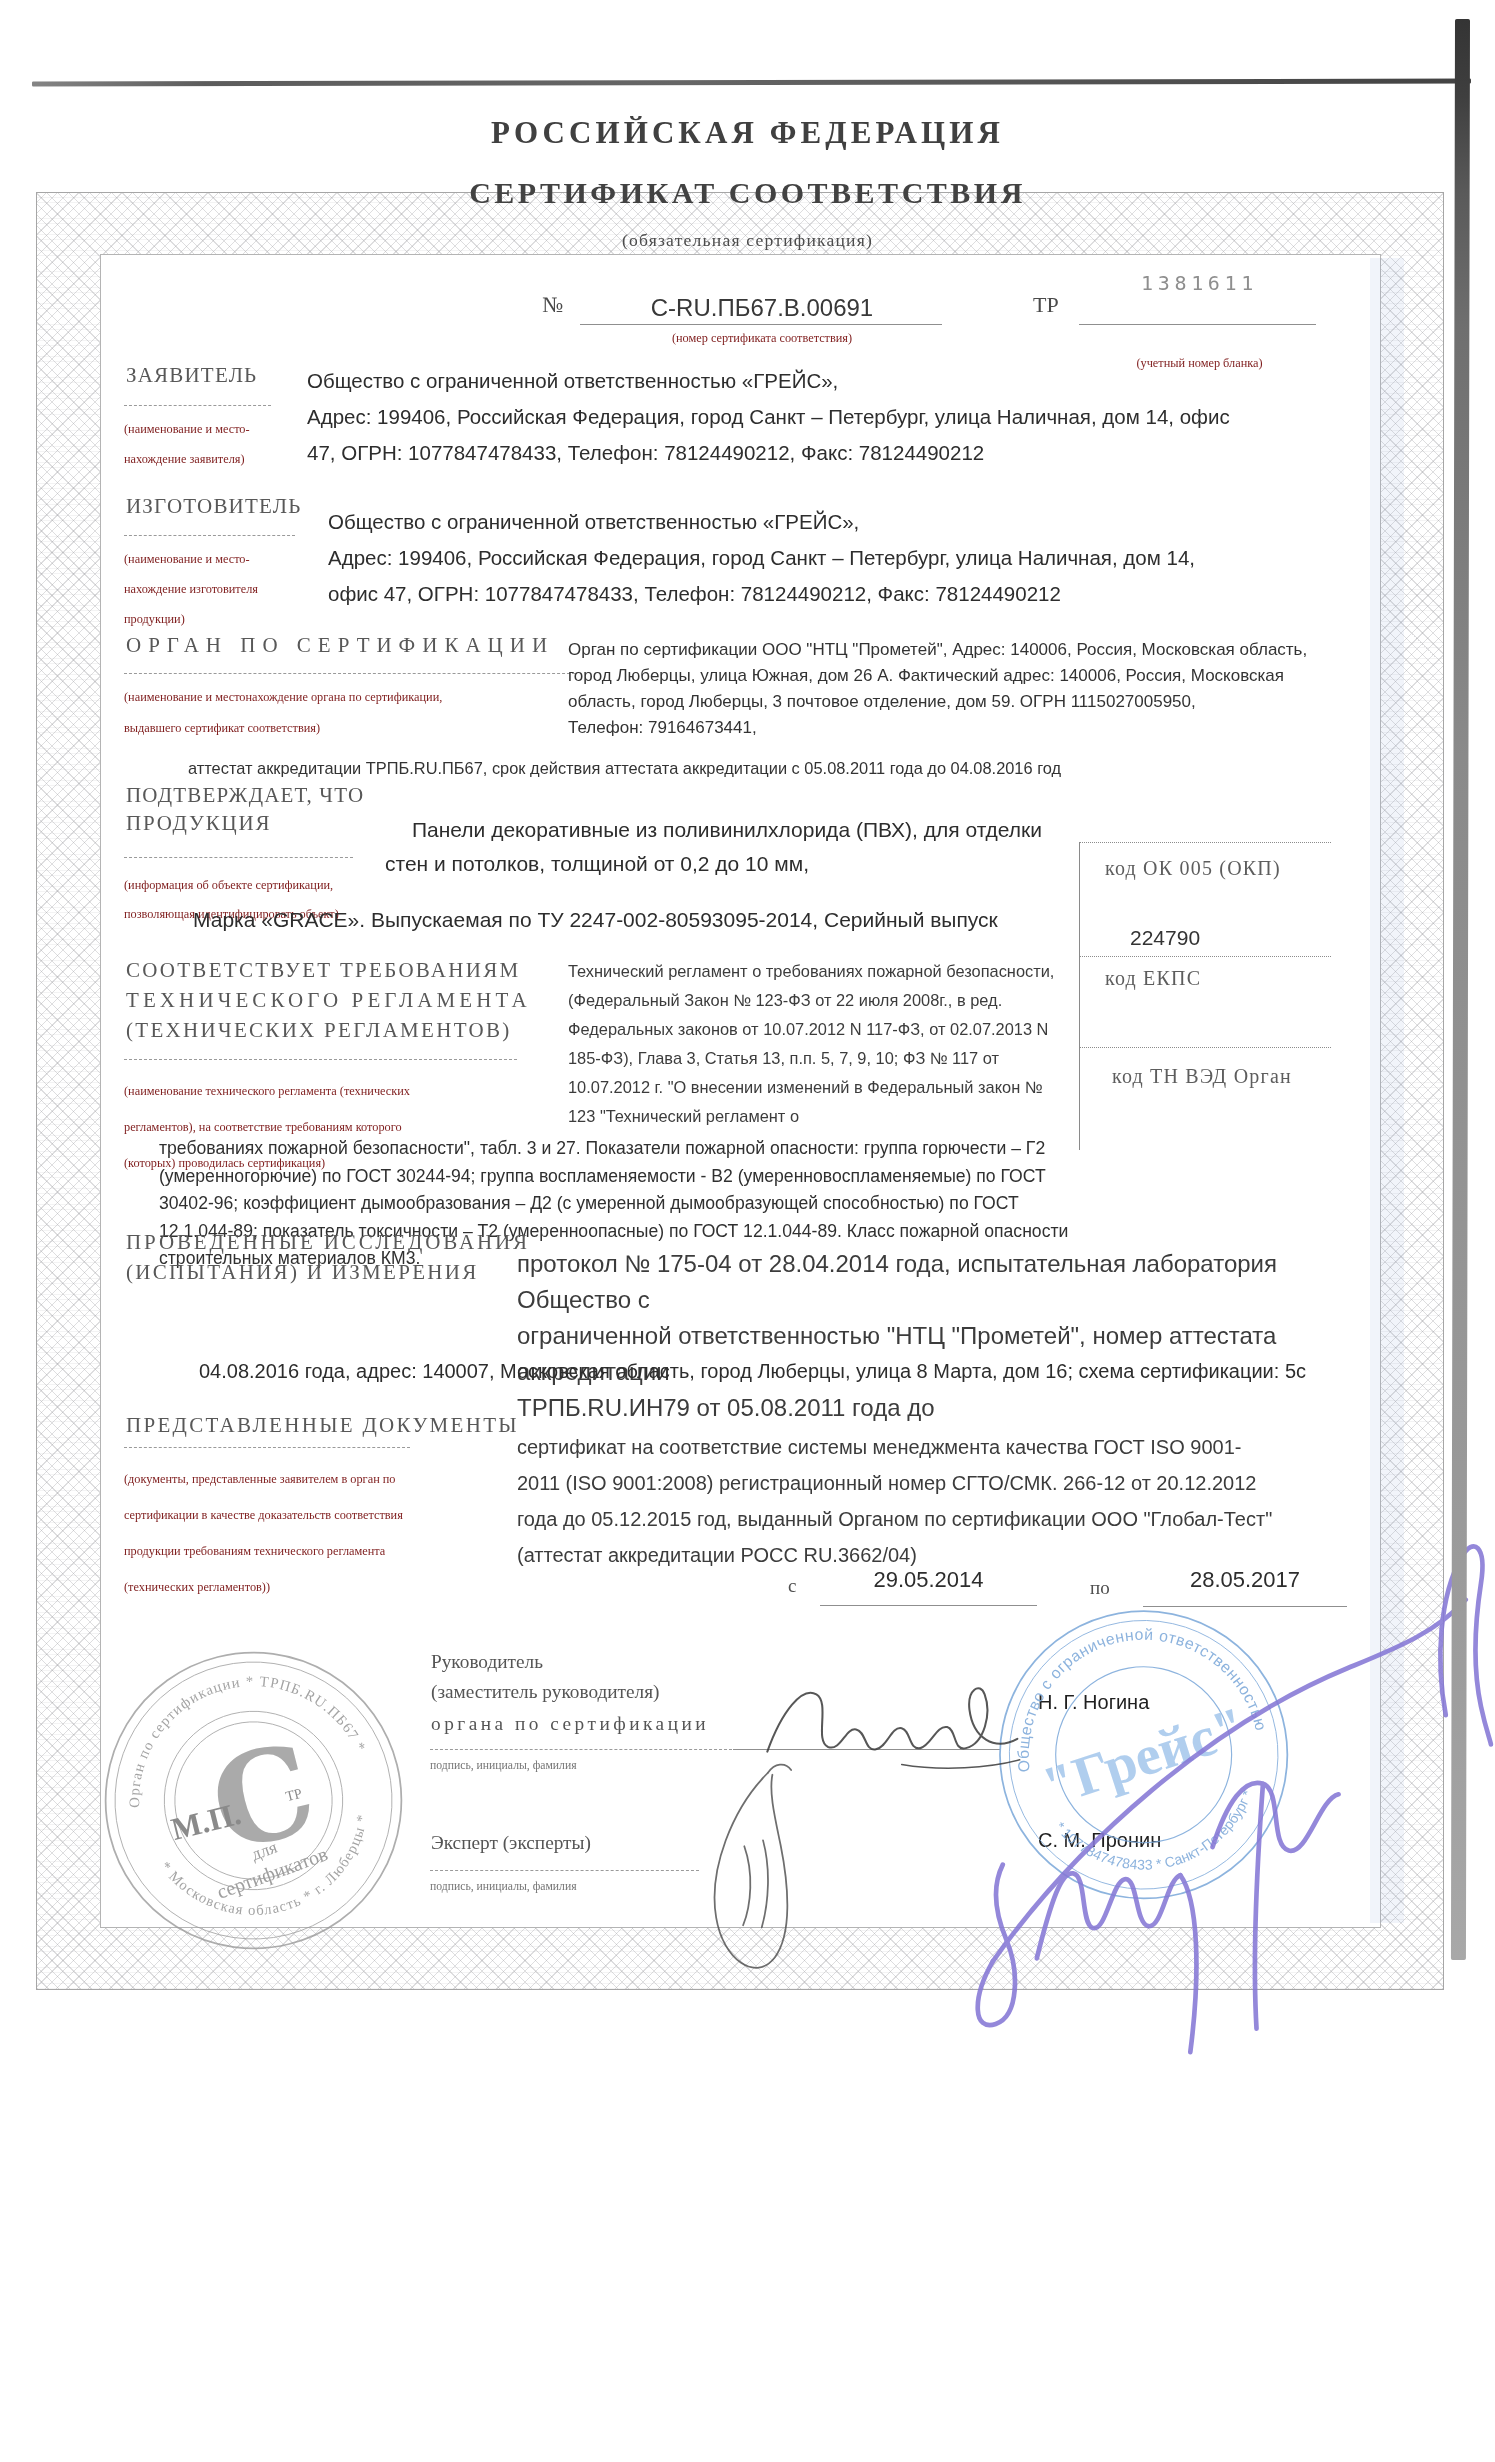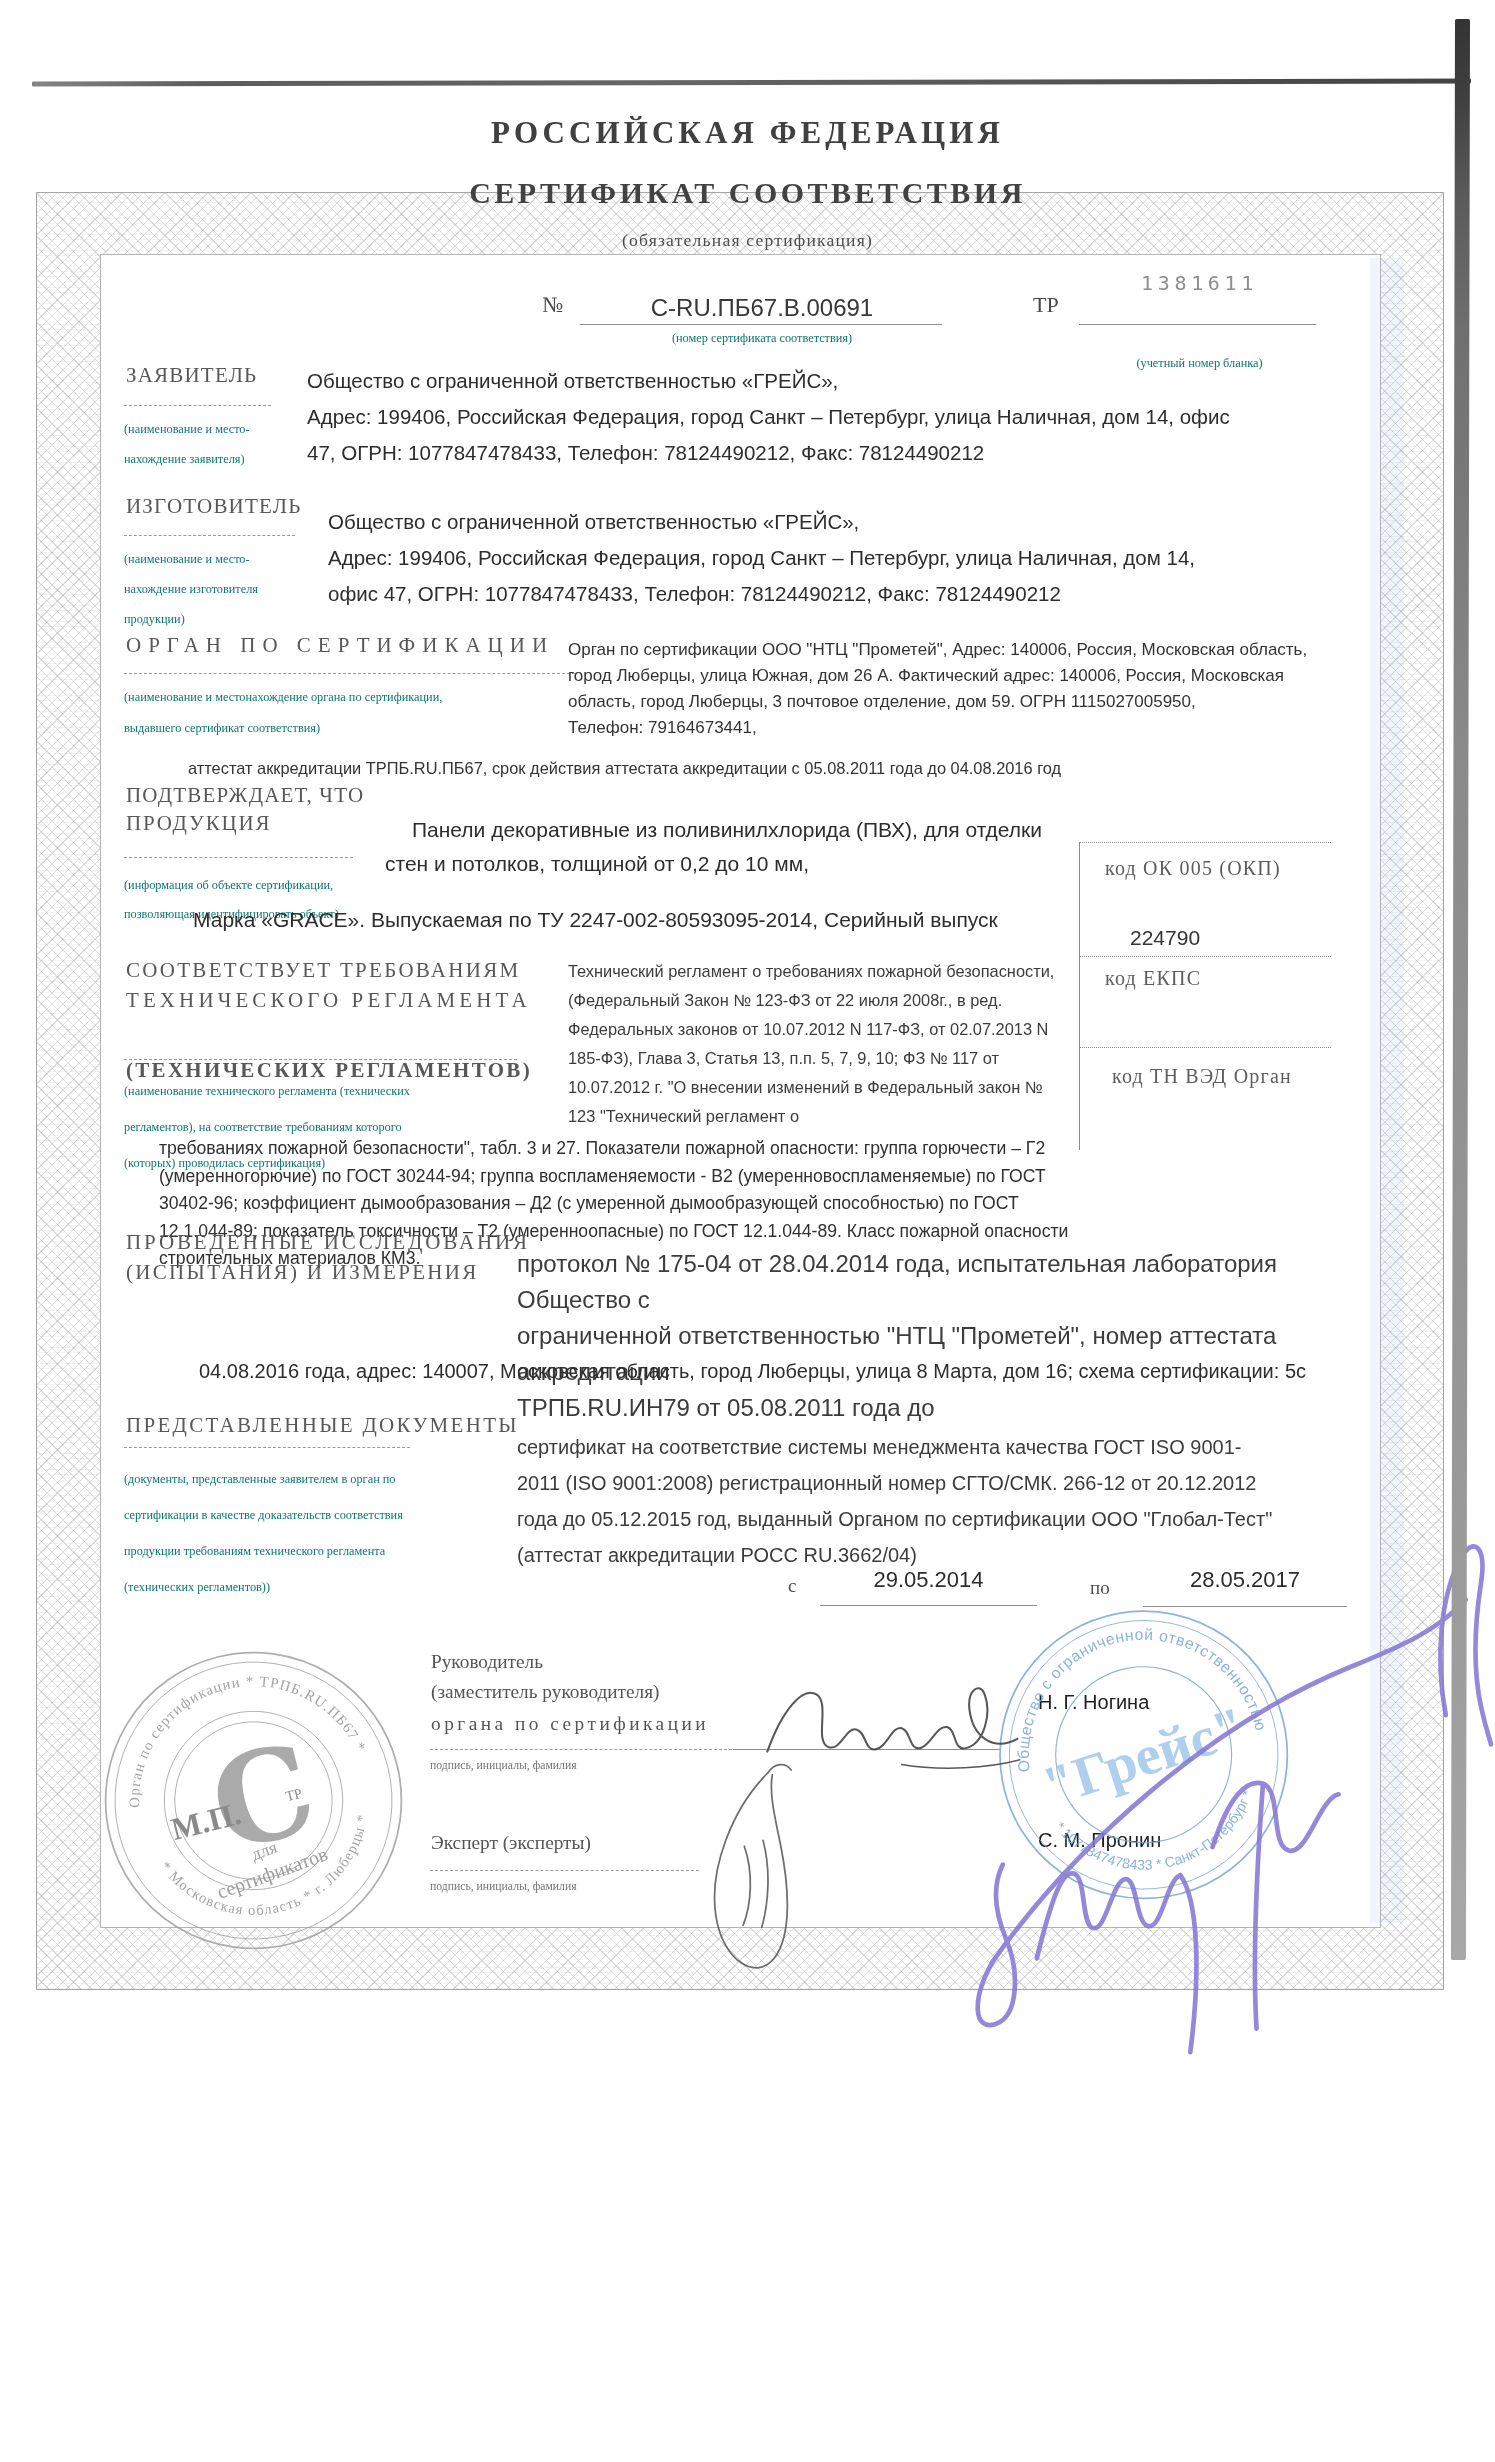--- a/index.html
+++ b/index.html
@@ -21,21 +21,21 @@
       repeating-linear-gradient(0deg,rgba(160,160,165,.12) 0 0.6px,transparent 0.6px 5.3px);}
   #binner{left:100px;top:254px;width:1279px;height:1672px;z-index:1;background:#fff;border:0.9px solid #b4b4b4;}
   #bluestrip{left:1370px;top:258px;width:34px;height:1665px;z-index:1;background:rgba(140,168,212,.12);}
   
   .ser{font-family:"Liberation Serif","DejaVu Serif",serif;}
   .san{font-family:"Liberation Sans","DejaVu Sans",sans-serif;}
   .mono{font-family:"DejaVu Sans Mono","Liberation Mono",monospace;}
   .z2{z-index:2;}
   .pre{white-space:pre-line;}
   .h{font-size:21px;color:#585858;letter-spacing:1.2px;}
-  .cap{font-size:12.3px;color:#0f766e;white-space:pre-line;}
+  .cap{font-size:12.3px;color:#7f1d1d;white-space:pre-line;}
   .body-lg{font-size:20.5px;color:#2d2d2d;line-height:36px;white-space:pre-line;}
   .body-md{font-size:17px;color:#333;line-height:26px;white-space:pre-line;}
   .rule-d{border-top:1.2px dashed #9a9a9a;height:0;}
   .rule-s{border-top:0.9px solid #8f8f8f;height:0;}
   .rule-dot{border-top:1.2px dotted #8c8c8c;height:0;}
   
   #t-country{left:337px;top:115px;width:821px;text-align:center;font-size:31px;font-weight:bold;letter-spacing:4.1px;color:#404040;}
   #t-name{left:337px;top:176px;width:821px;text-align:center;font-size:30px;font-weight:bold;letter-spacing:3.5px;color:#424242;}
   #t-sub{left:337px;top:230px;width:821px;text-align:center;font-size:17.6px;letter-spacing:1.2px;color:#4c4c4c;}
   
@@ -75,21 +75,21 @@
   #cb-line2{left:1079px;top:956px;width:252px;}
   #cb-line3{left:1079px;top:1047px;width:252px;}
   #cb-vert{left:1079px;top:842px;height:308px;border-left:1.2px solid #8a8a8a;width:0;}
   #cb-okp{left:1105px;top:857px;font-size:20px;color:#5d5d5d;letter-spacing:1.2px;}
   #cb-okpv{left:1130px;top:926px;font-size:21px;color:#333;}
   #cb-ekps{left:1105px;top:967px;font-size:20px;color:#5d5d5d;letter-spacing:1.2px;}
   #cb-tnved{left:1112px;top:1065px;font-size:20px;color:#5d5d5d;letter-spacing:1.2px;}
   
   #cm-h1{left:126px;top:958px;letter-spacing:2.3px;}
   #cm-h2{left:126px;top:988px;letter-spacing:4.1px;}
-  #cm-h3{left:126px;top:1058px;letter-spacing:2.3px;font-weight:bold;}
+  #cm-h3{left:126px;top:1018px;letter-spacing:2.3px;}
   #cm-rule{left:124px;top:1059px;width:393px;}
   #cm-cap{left:124px;top:1073px;line-height:36px;}
   #cm-right{left:568px;top:957px;width:539px;font-size:16.4px;line-height:29px;}
   #cm-full{left:159px;top:1135px;width:950px;font-size:17.6px;line-height:27.6px;color:#303030;}
   
   #ts-h1{left:126px;top:1230px;letter-spacing:2.9px;}
   #ts-h2{left:126px;top:1260px;letter-spacing:2.3px;}
   #ts-right{left:517px;top:1246px;width:844px;font-size:24px;line-height:36px;}
   #ts-full{left:199px;top:1360px;width:1173px;font-size:20px;color:#2d2d2d;}
   

